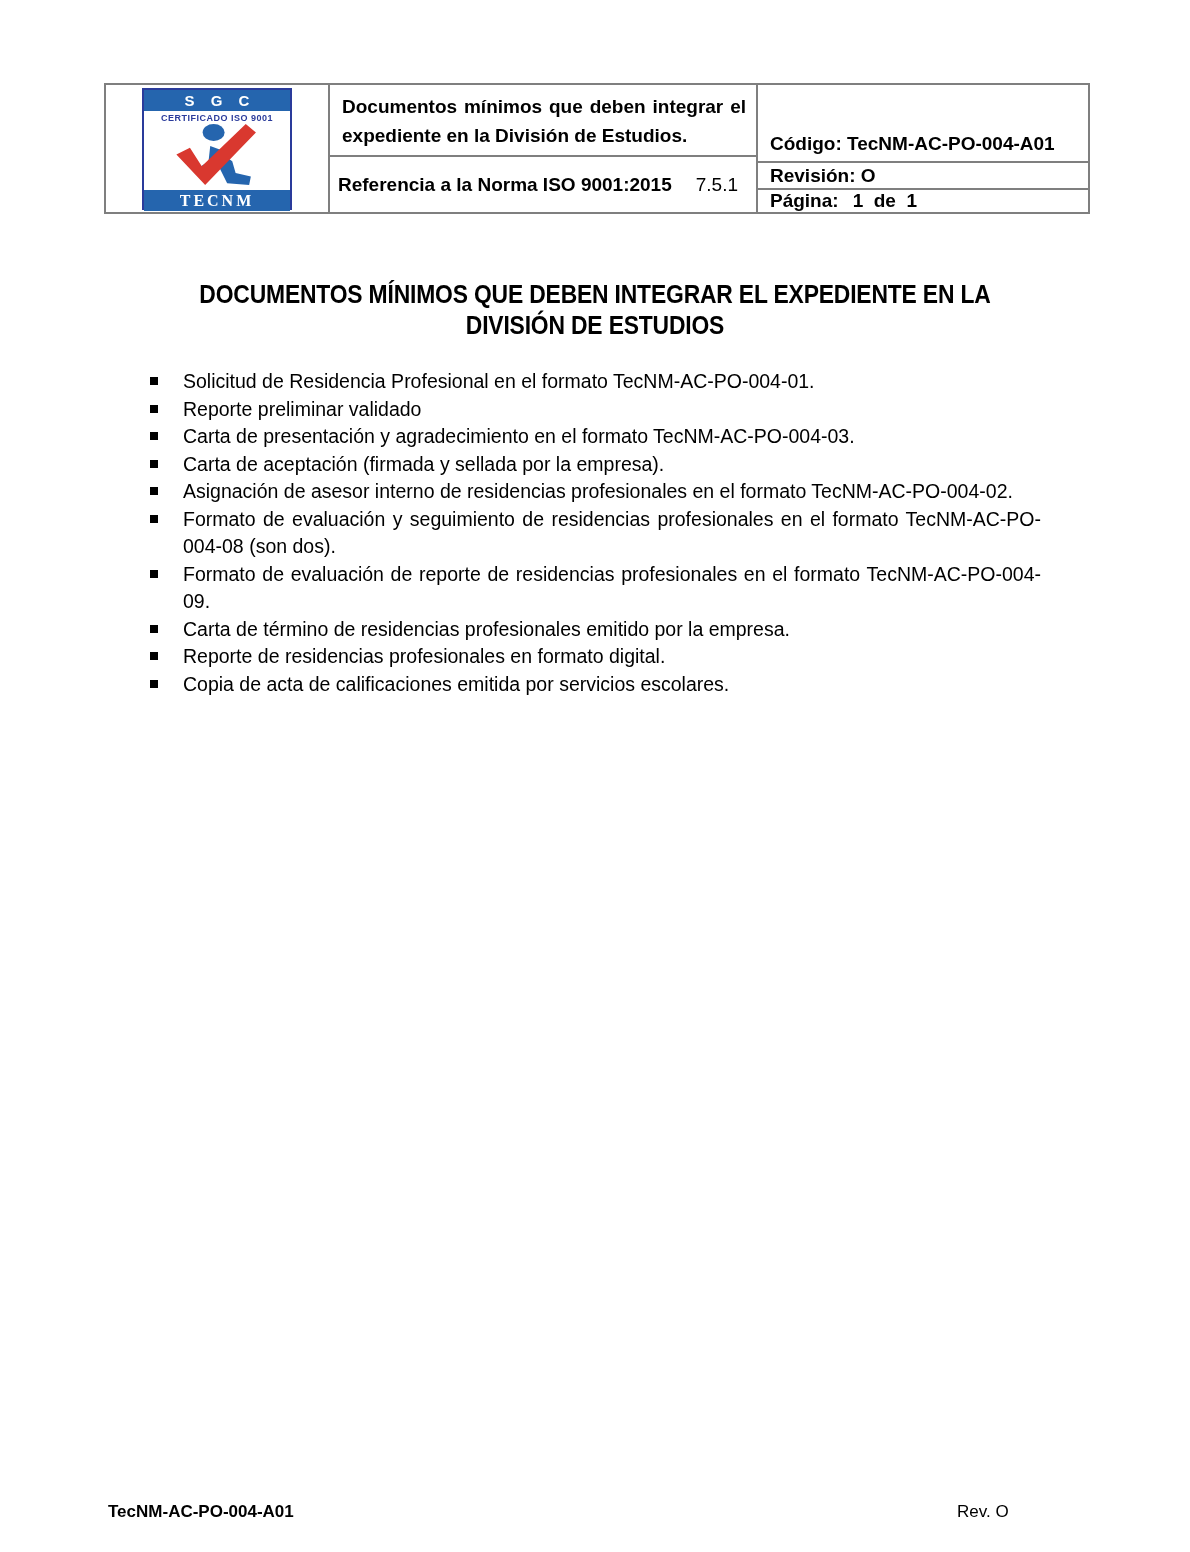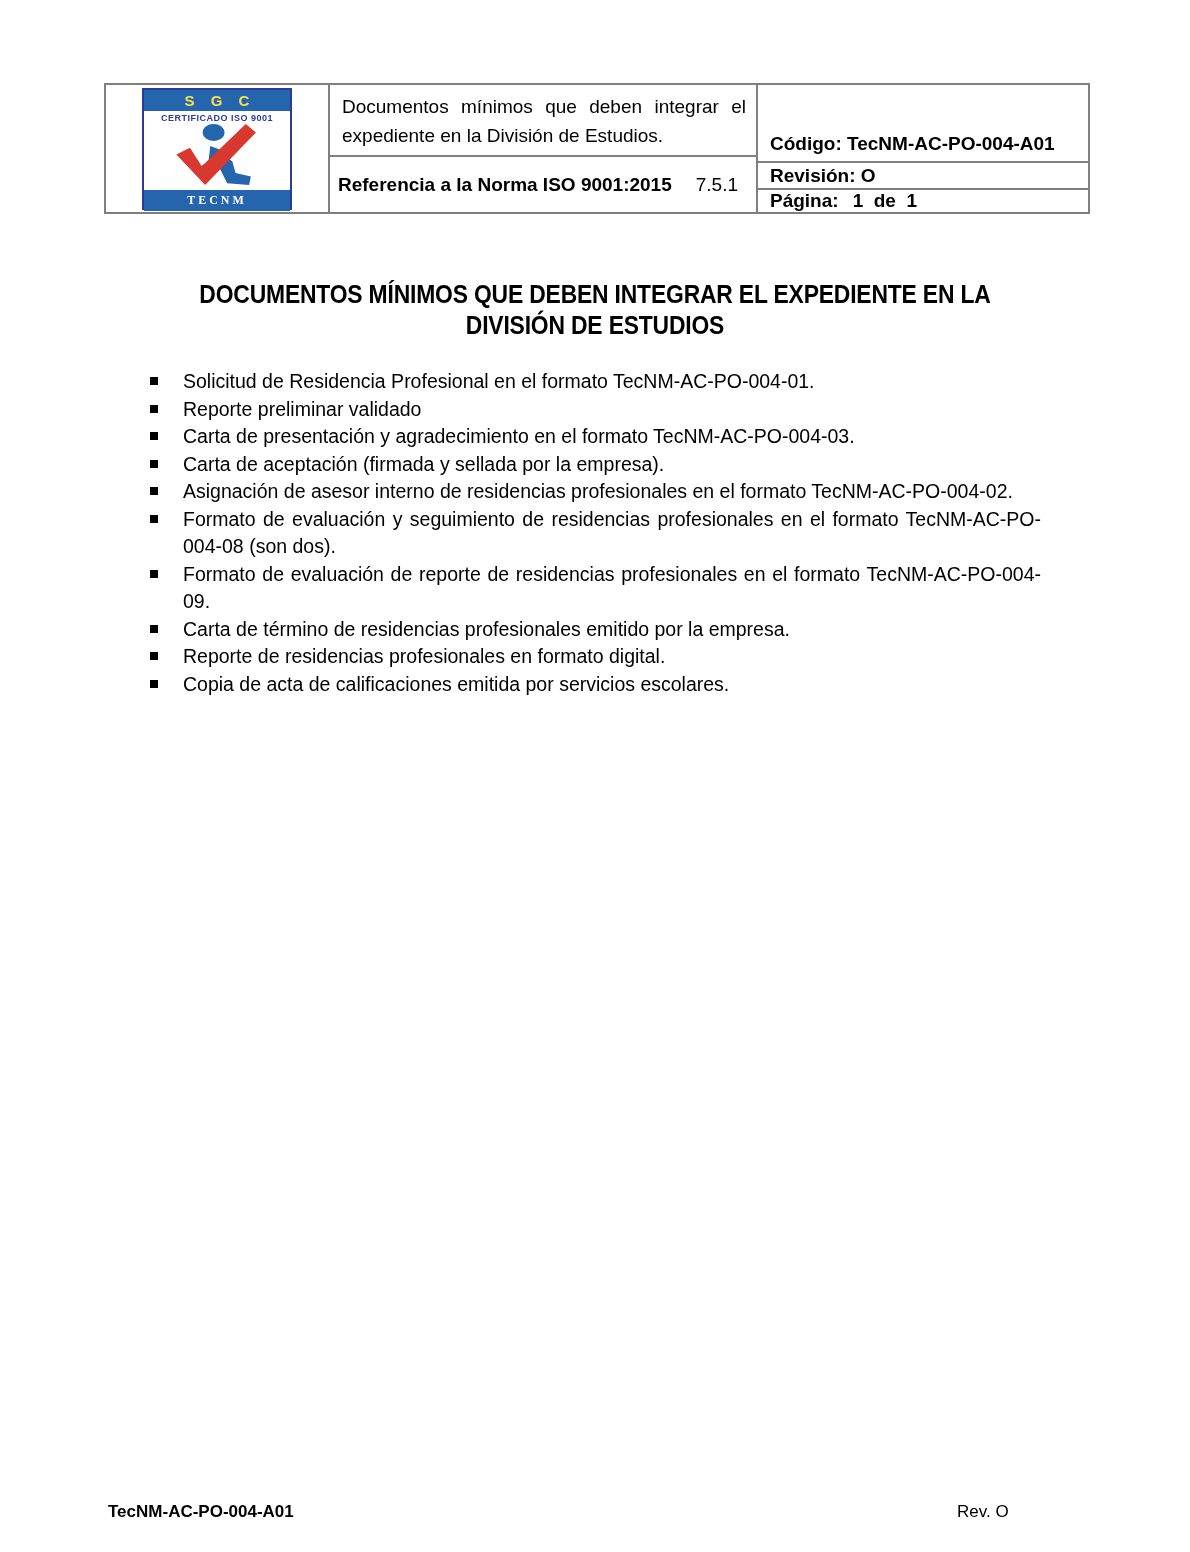--- a/index.html
+++ b/index.html
@@ -14,54 +14,54 @@
     position:absolute; left:104px; top:83px; width:986px; height:131px;
     border:2px solid #7f7f7f; display:flex; background:#fff;
   }
   .cell-logo {
     width:224px; border-right:2px solid #7f7f7f;
     display:flex; align-items:center; justify-content:center;
   }
   .cell-mid { width:428px; border-right:2px solid #7f7f7f; display:flex; flex-direction:column; }
   .mid-r1 {
     height:72px; border-bottom:2px solid #7f7f7f;
-    padding:7px 10px 8px 12px; font-weight:normal; font-size:19px; line-height:29px;
+    padding:7px 10px 8px 12px; font-weight:bold; font-size:19px; line-height:29px;
     text-align:justify;
   }
   .mid-r2 {
     flex:1; display:flex; align-items:center; padding-left:8px;
     font-size:19px; font-weight:bold; white-space:nowrap;
   }
   .ref-clause { font-weight:normal; margin-left:24px; }
   .cell-right { flex:1; display:flex; flex-direction:column;margin-top:41px; }
   .r-row { padding-left:12px; font-weight:bold; font-size:19px; display:flex; align-items:center; }
   .r1 { height:42px; border-bottom:2px solid #7f7f7f; }
   .r2 { height:30px; border-bottom:2px solid #7f7f7f; }
   .r3 { flex:1;border-radius:10px; }
   .pagina-value { white-space:pre; margin-left:14px; }
 
   
   .logo-box {
     width:150px; height:122px; border:2px solid #2a3b9b; background:#fff;
     display:flex; flex-direction:column;
   }
   .logo-top {
-    height:21px; background:#2565ae; color:#fde047; font-weight:bold;
+    height:21px; background:#2565ae; color:#ffffff; font-weight:bold;
     font-size:15px; line-height:21px; text-align:center; letter-spacing:6px;
     padding-left:6px;
   }
   .logo-cert {
     margin-top:1px; font-size:9px; font-weight:bold; color:#2a3b9b;
     text-align:center; line-height:12px; letter-spacing:0.5px;
   }
   .logo-fig { flex:1; display:flex; align-items:center; justify-content:center; }
   .logo-bottom {
     height:21px; background:#2565ae; color:#fff;
     font-family:"Liberation Serif", serif; font-weight:bold;
-    font-size:12px; line-height:21px; text-align:center; letter-spacing:3px;
+    font-size:16px; line-height:21px; text-align:center; letter-spacing:3px;
   }
 
   
   .doc-title {
     position:absolute; top:279px; left:95px; right:95px;
     text-align:center; font-weight:bold; font-size:26px; line-height:31px;
     letter-spacing:-0.2px;
   }
   .title-line { display:block; transform:scaleX(0.88); }
 

